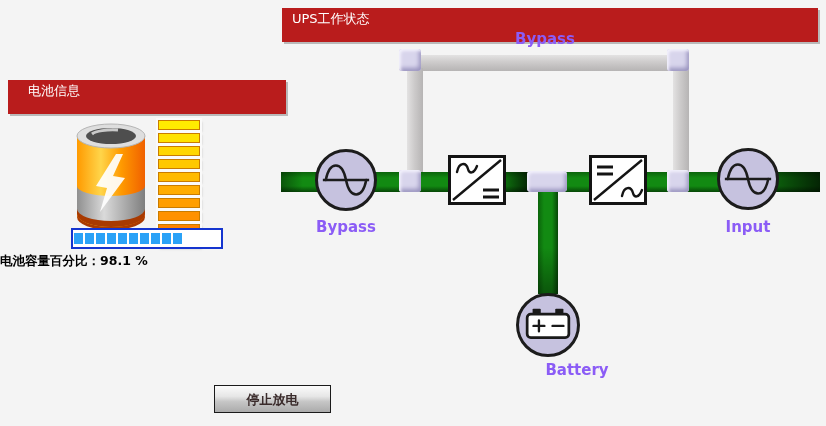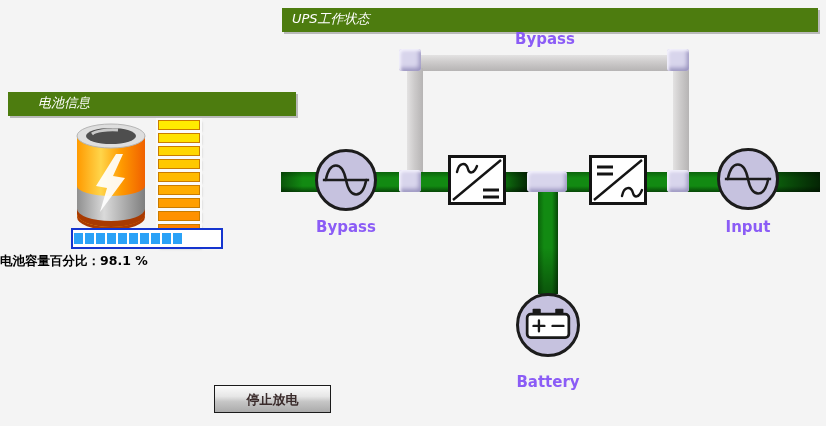--- a/index.html
+++ b/index.html
@@ -4,25 +4,24 @@
 <style>
   html,body{margin:0;padding:0;}
   body{
     width:826px;height:426px;position:relative;overflow:hidden;
     background:#f4f4f4;
     font-family:"DejaVu Sans","Liberation Sans",sans-serif;
   }
   .abs{position:absolute;}
   
   .hdr{
-    background:#4d7c0f;color:#fff;font-size:13px;line-height:22px;height:24px;
+    background:#b91c1c;color:#fff;font-size:13px;line-height:22px;height:34px;
     box-shadow:2px 2px 0 #b9b9b9;
-    font-style:italic;
-  }
-  .hdr-batt{left:8px;top:80px;width:258px;padding-left:30px;margin-top:12px;}
+  }
+  .hdr-batt{left:8px;top:80px;width:258px;padding-left:20px;}
   .hdr-ups{left:282px;top:8px;width:526px;padding-left:10px;}
   
   .batt-icon{left:70px;top:110px;width:82px;height:130px;}
   .level-bars{left:158px;top:120px;width:42px;display:flex;flex-direction:column;}
   .level-bar{
     width:40px;height:8px;margin-bottom:3px;border:1px solid #c97c00;
     box-shadow:0 0 0 2px #fafafa,2px 2px 2px rgba(160,160,160,.55);
   }
   .progress{
     left:71px;top:228px;width:146px;height:15px;background:#fff;
@@ -75,21 +74,21 @@
     width:58px;height:50px;background:#fff;border:3px solid #141414;z-index:4;
     box-sizing:border-box;display:flex;align-items:center;justify-content:center;
   }
   .box-rect{left:448px;top:155px;}
   .box-inv{left:589px;top:155px;}
   
   .diag-label{font-size:15px;font-weight:bold;color:#8b5cf6;text-align:center;width:96px;z-index:5;}
   .lbl-bypass{left:497px;top:30px;}
   .lbl-input{left:298px;top:218px;}
   .lbl-output{left:700px;top:218px;}
-  .lbl-battery{left:500px;top:361px;margin-top:12px;}
+  .lbl-battery{left:529px;top:361px;}
 </style>
 </head>
 <body>
 
 <div class="abs hdr hdr-batt">电池信息</div>
 
 <svg class="abs batt-icon" viewBox="0 0 82 130">
   <defs>
     <linearGradient id="gBody" x1="0" y1="0" x2="1" y2="0">
       <stop offset="0" stop-color="#ff9a00"></stop>

